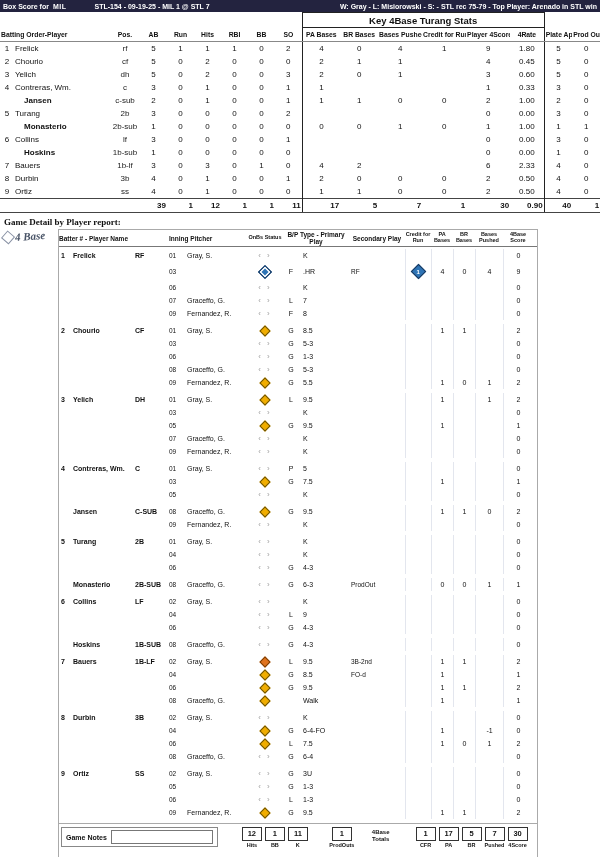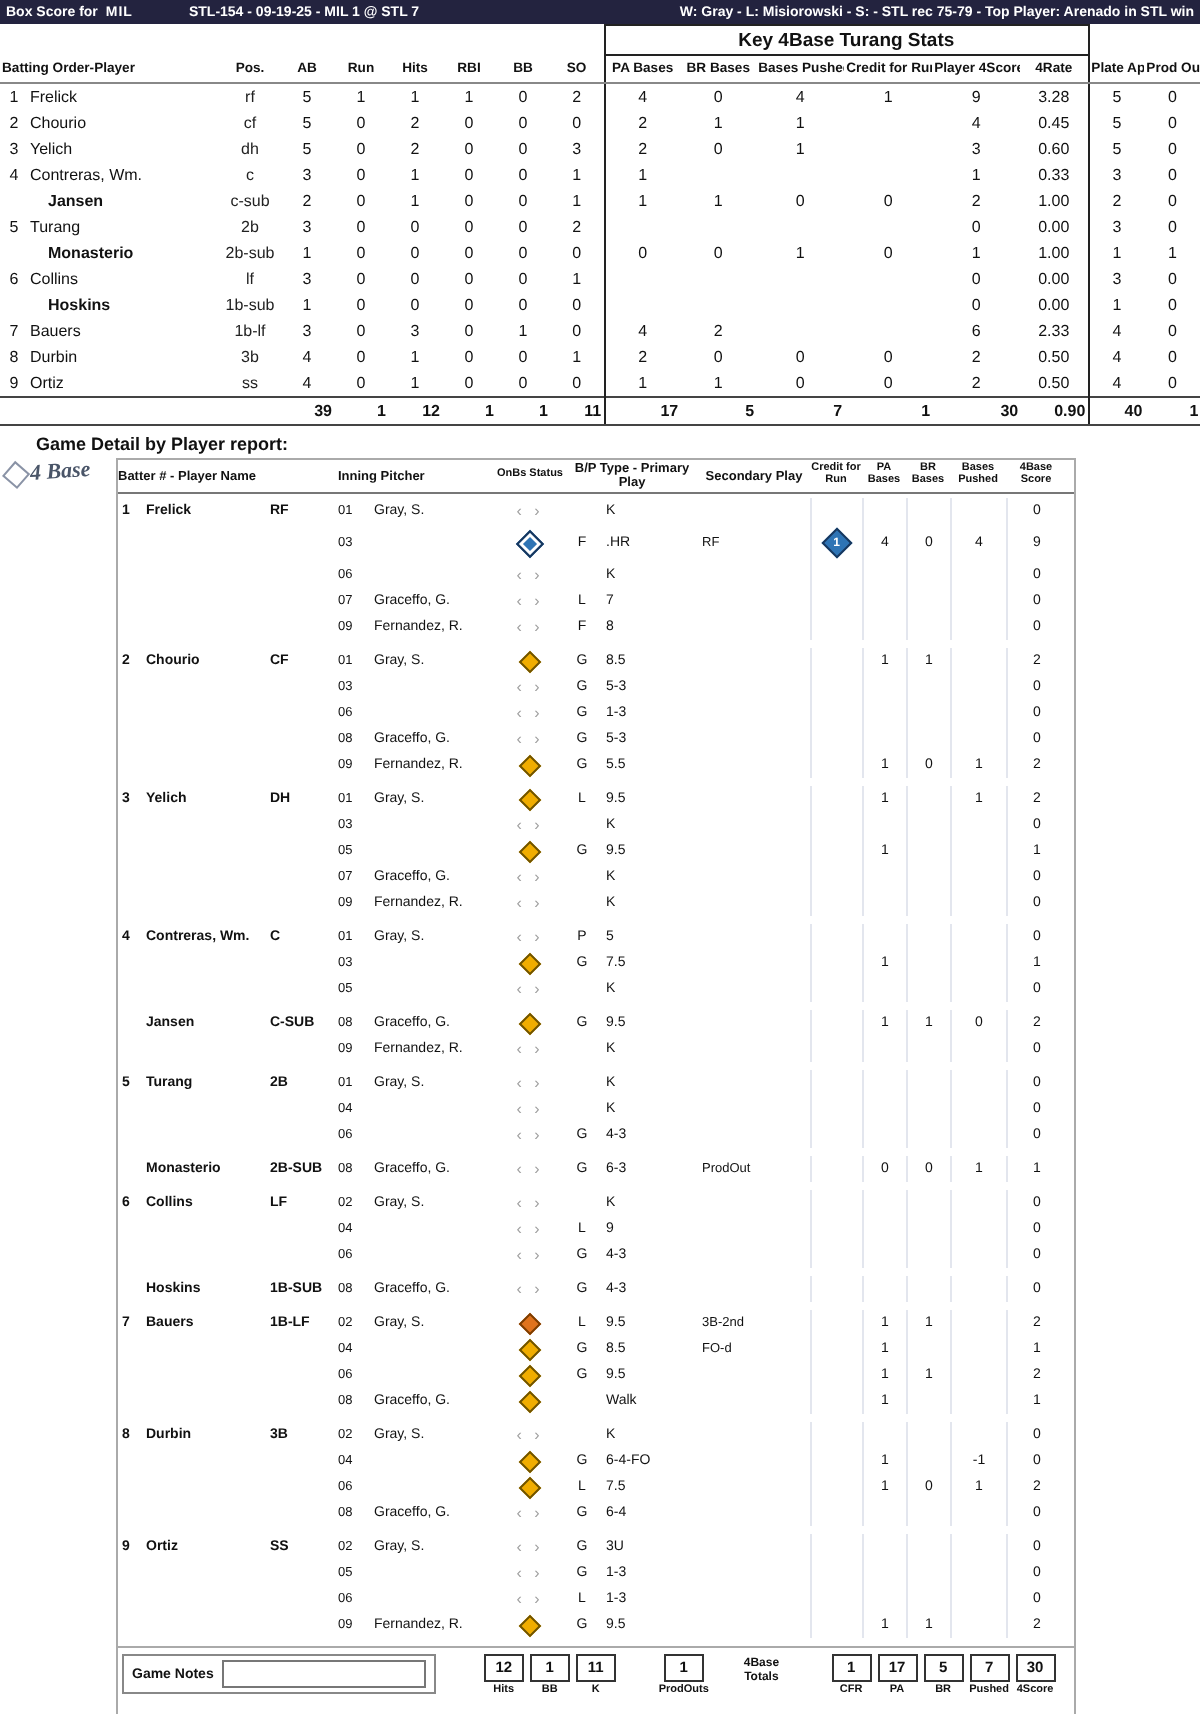--- a/index.html
+++ b/index.html
@@ -18,21 +18,21 @@
   table.box th.left{text-align:left;}
   td.c{text-align:center;}
   td.pname{font-weight:bold;}
   tr.sub td.pname{padding-left:10px;font-weight:bold;}
   td.pos{text-align:center;color:#222;}
   .kl{border-left:1.4px solid #222;}
   .kr{border-right:1.4px solid #222;}
   .pl{border-left:1px solid #bbb;}
   tr.trow td{font-weight:bold;border-top:1px solid #444;border-bottom:1px solid #444;text-align:right;}
   
-  .section-title{font-size:9px;font-weight:bold;margin:4px 0 2px 18px;}
+  .section-title{font-size:9px;font-weight:bold;margin:4px 0 2px 4px;font-family:Liberation Serif, serif;}
   .detail-wrap{position:relative;margin:0 4px 0 58px;width:478px;border:1px solid #aaa;}
   .logo{position:absolute;left:-56px;top:0px;width:52px;transform:rotate(-4deg);display:flex;align-items:center;gap:2px;}
   .logo-d{width:8px;height:8px;border:1.5px solid #8a93a6;transform:rotate(45deg);display:inline-block;}
   .logo-t{font-family:"Liberation Serif",serif;font-style:italic;font-weight:bold;font-size:11px;color:#4a5568;}
   .dhead,.drow{display:grid;grid-template-columns:14px 62px 34px 18px 60px 36px 16px 50px 56px 26px 22px 22px 28px 30px;align-items:center;}
   .dhead{height:16px;border-bottom:1px solid #777;}
   .hc{font-weight:bold;text-align:center;}
   .h-md{font-size:6.5px;}
   .h-sm{font-size:5.5px;line-height:1.05;white-space:normal;}
   .h-left{text-align:left;}
@@ -135,21 +135,21 @@
     <td class="c">1</td>
     <td class="c">1</td>
     <td class="c">1</td>
     <td class="c">0</td>
     <td class="c">2</td>
     <td class="c kl">4</td>
     <td class="c">0</td>
     <td class="c">4</td>
     <td class="c">1</td>
     <td class="c">9</td>
-    <td class="c kr">3.28</td>
+    <td class="c kr">1.80</td>
     <td class="c pl">5</td>
     <td class="c">0</td>
   </tr>
 
   <tr>
     <td class="c">2</td>
     <td class="pname">Chourio</td>
     <td class="pos">cf</td>
     <td class="c">5</td>
     <td class="c">0</td>

